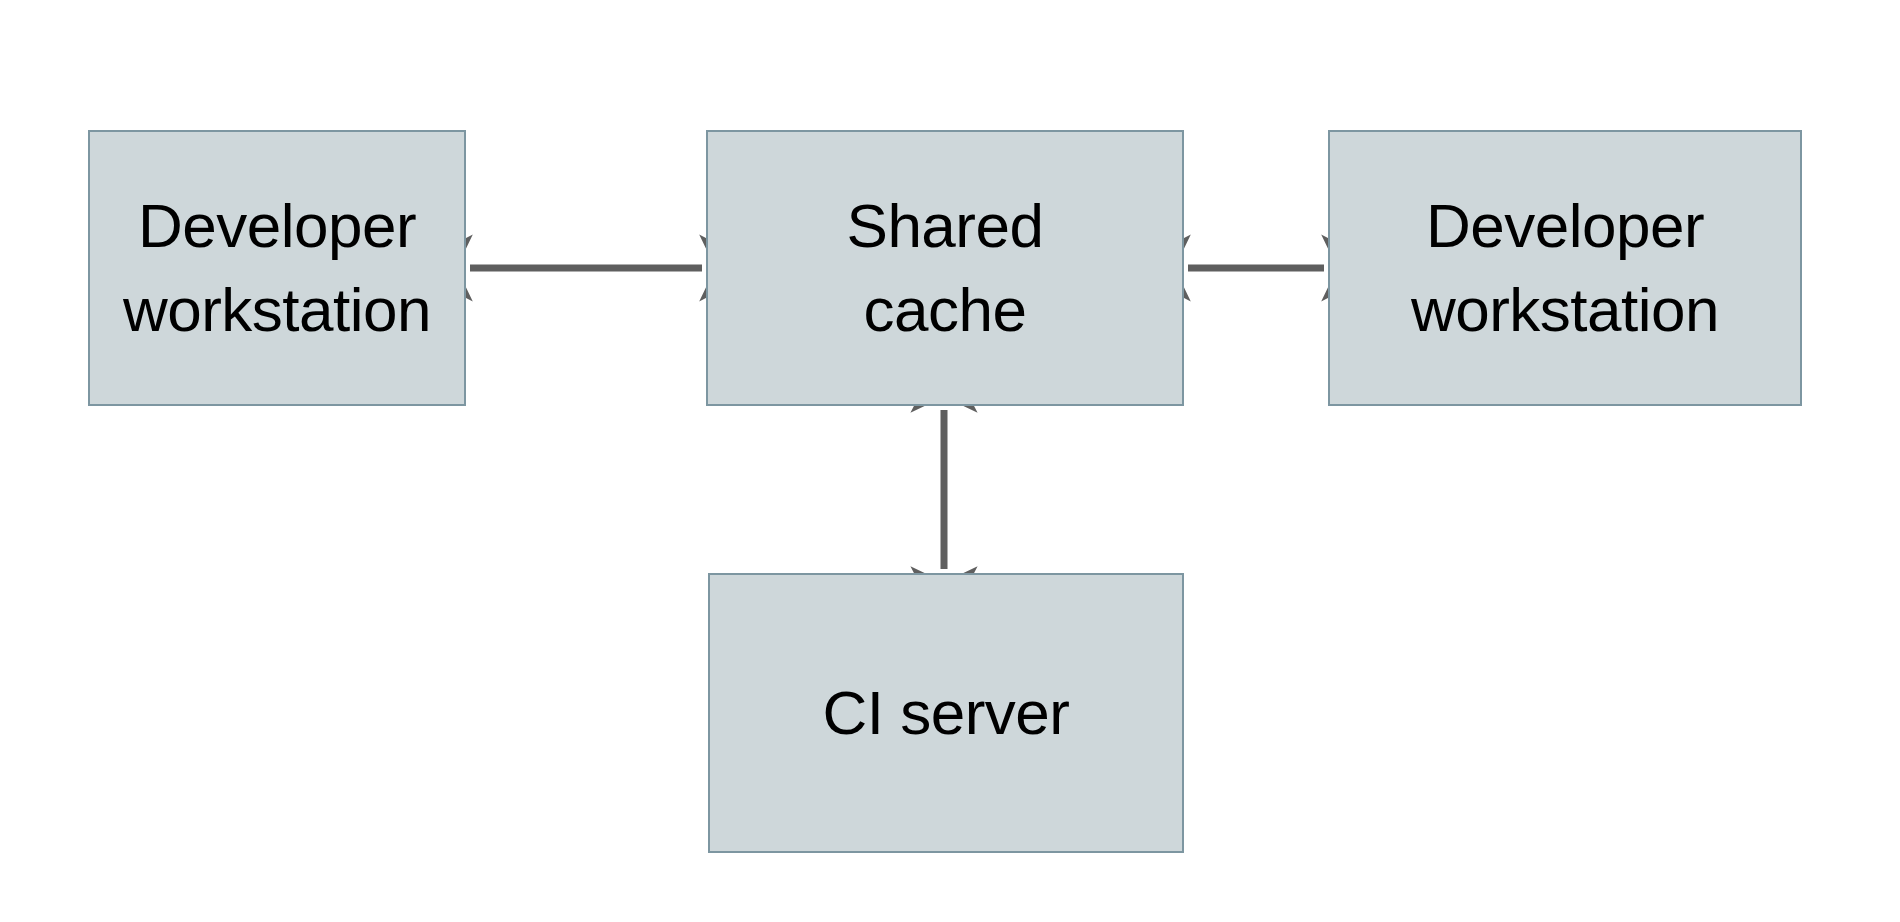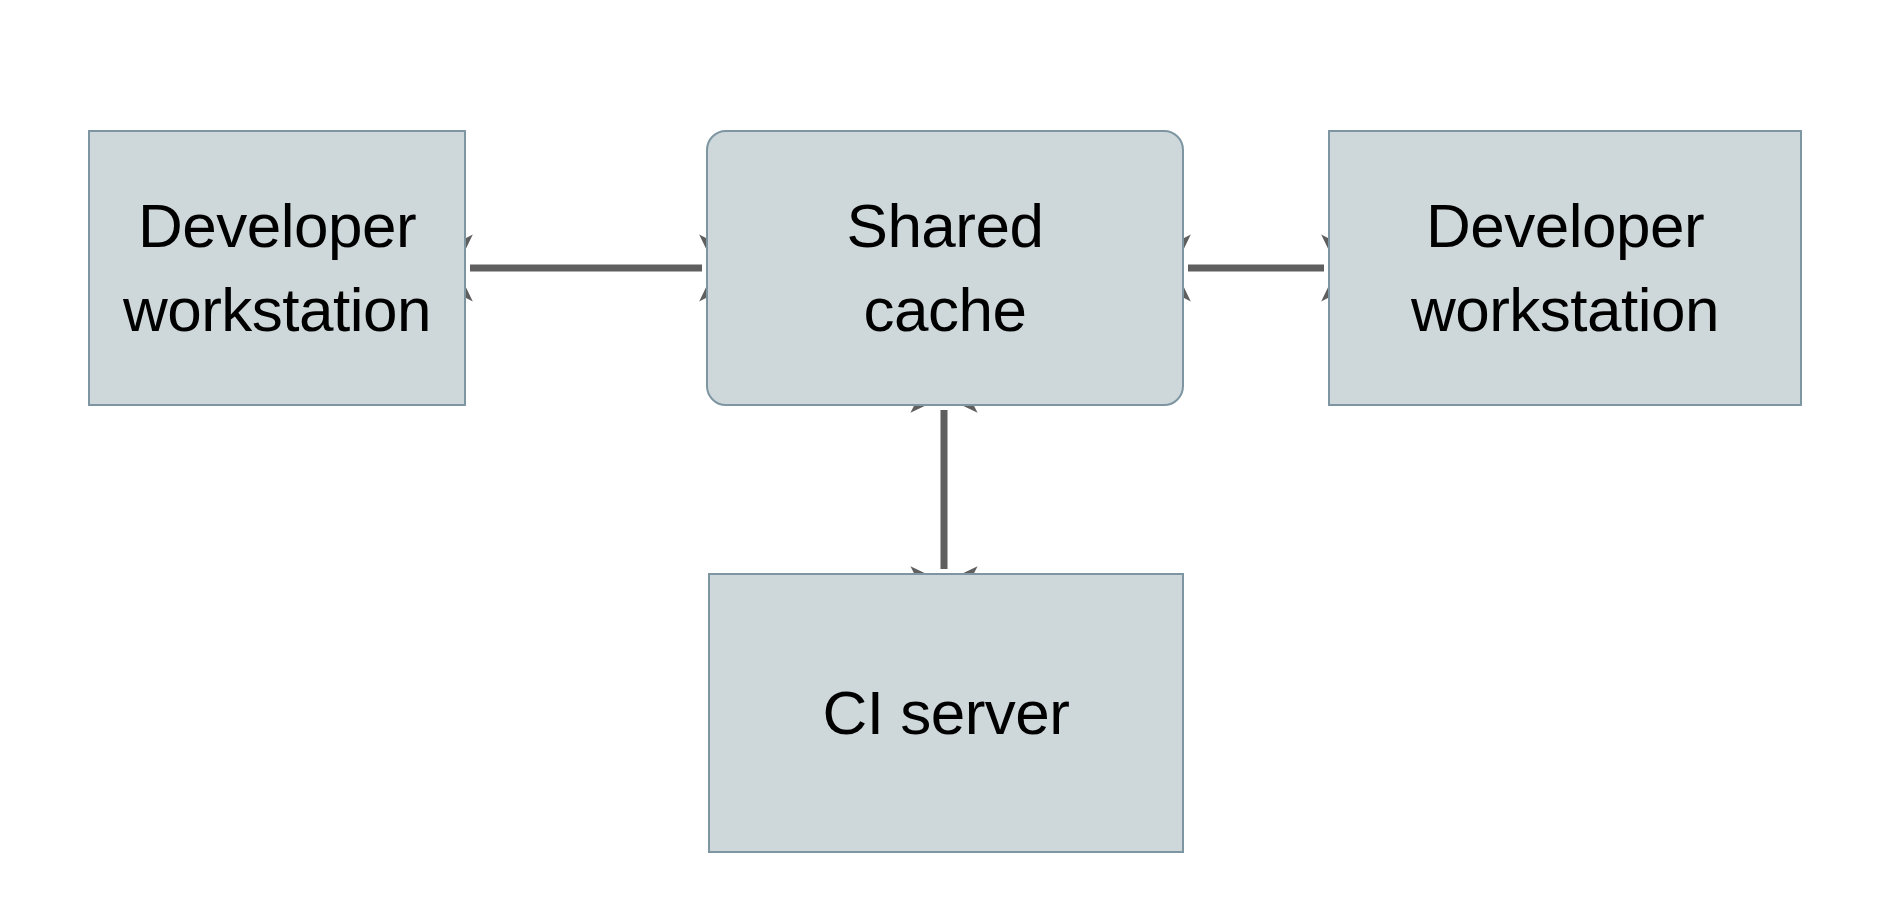--- a/index.html
+++ b/index.html
@@ -36,21 +36,21 @@
     line-height: 1.35;
     letter-spacing: -0.5px;
     white-space: pre-line;
     font-weight: 400;
   }
   
   #node-dev-left {
     left: 88px;  top: 102px;  width: 378px;  height: 276px;
   }
   #node-shared-cache {
-    left: 706px; top: 102px;  width: 478px;  height: 276px; border-radius: 20px;
+    left: 706px; top: 102px;  width: 478px;  height: 276px;
   }
   #node-dev-right {
     left: 1328px; top: 102px; width: 474px;  height: 276px;
   }
   #node-ci-server {
     left: 708px; top: 545px;  width: 476px;  height: 280px;
   }
   
   #node-dev-left .node-label  { width: 430px; }
   #node-dev-right .node-label { width: 500px; }

